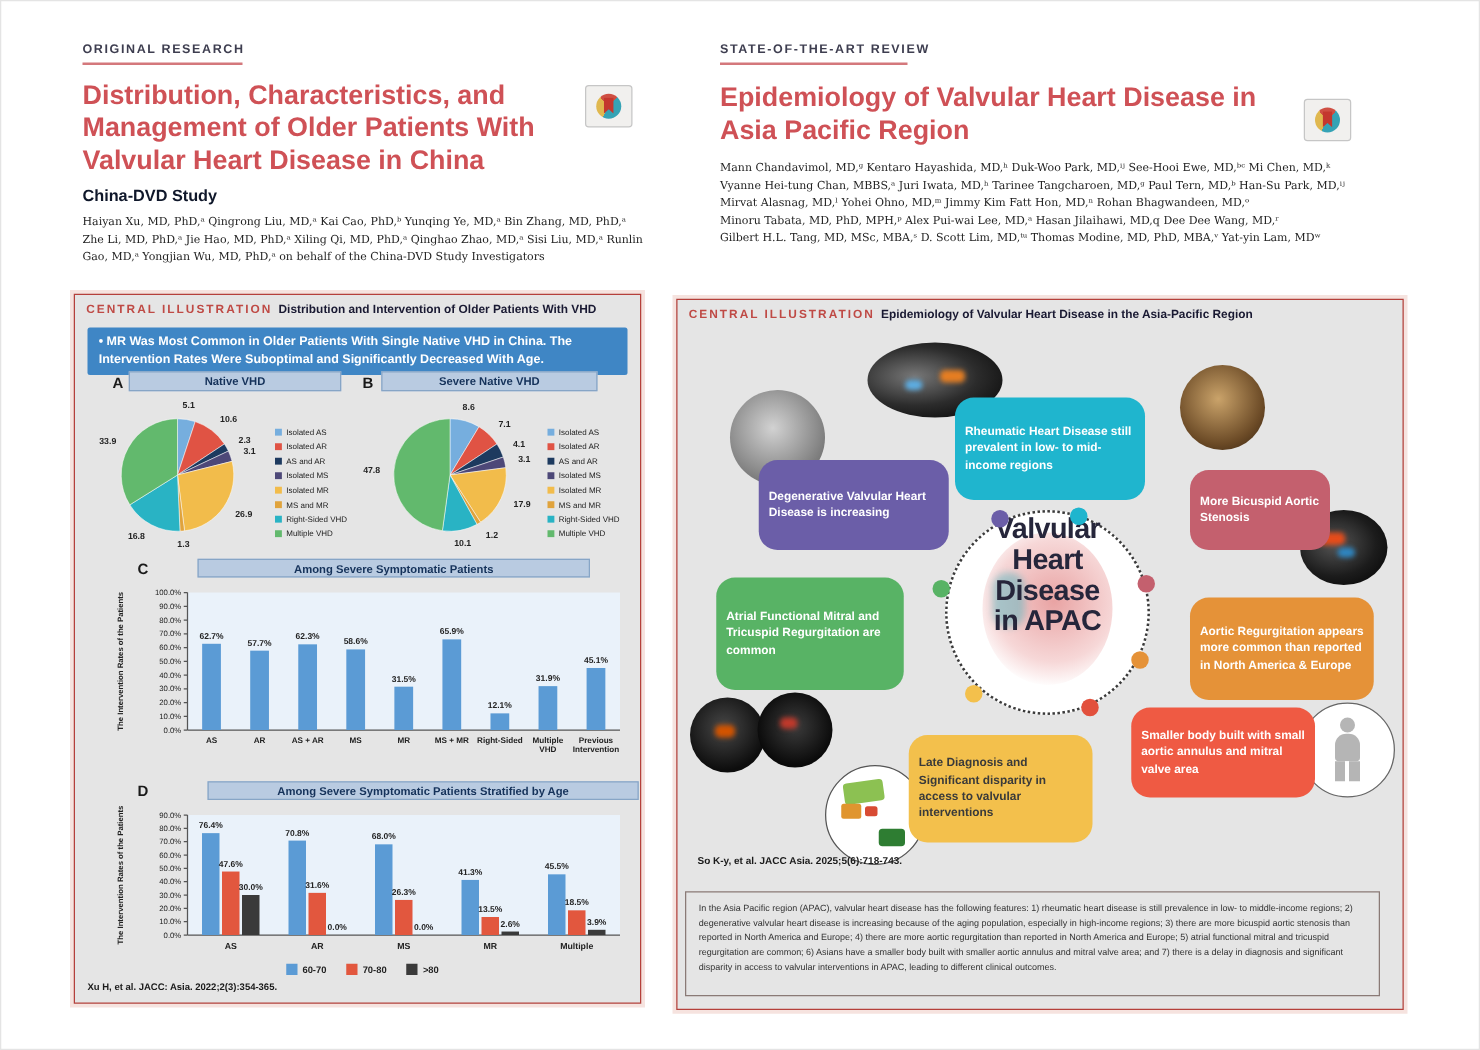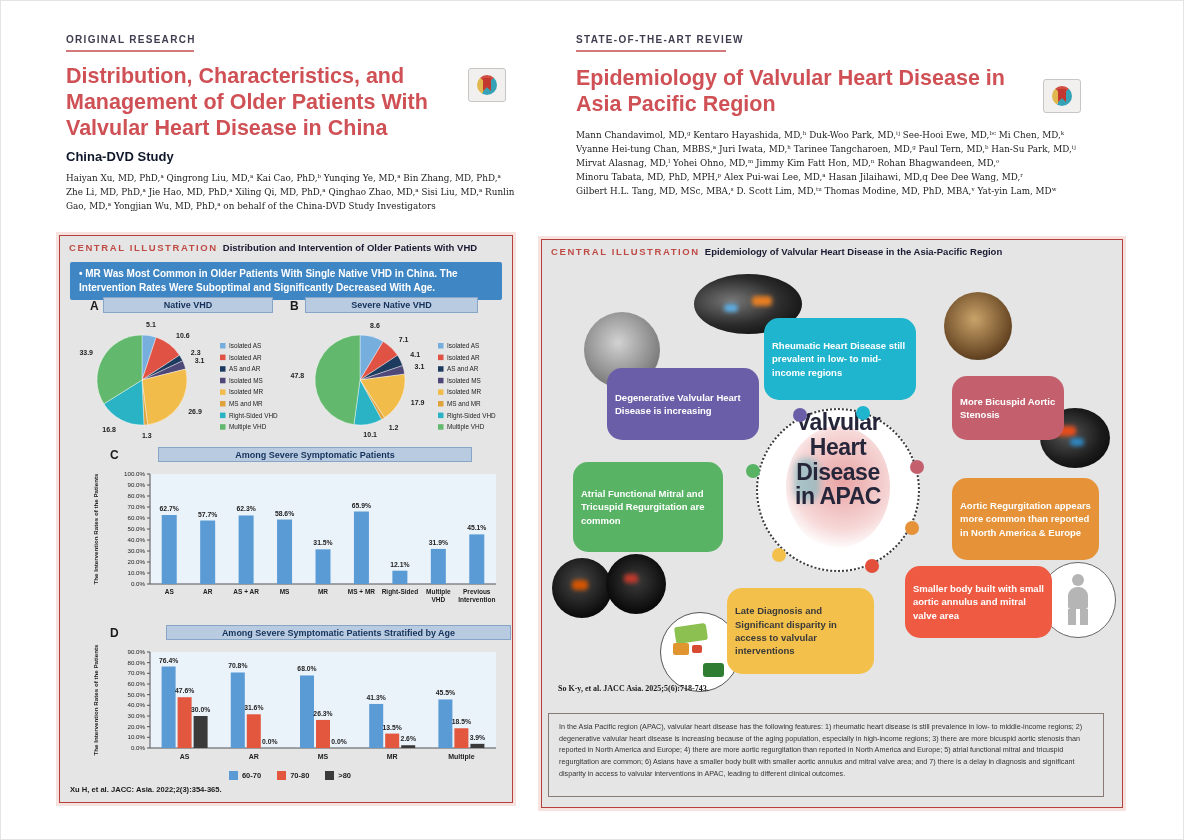--- a/index.html
+++ b/index.html
@@ -399,17 +399,17 @@
       </div>
     </div>
     <div class="dot" style="left: 251px; top: 168px; background-color: rgb(107, 94, 168);"></div>
     <div class="dot" style="left: 314px; top: 166px; background-color: rgb(31, 181, 206);"></div>
     <div class="dot" style="left: 204px; top: 224px; background-color: rgb(88, 179, 101);"></div>
     <div class="dot" style="left: 368px; top: 220px; background-color: rgb(196, 96, 110);"></div>
     <div class="dot" style="left: 363px; top: 281px; background-color: rgb(229, 146, 56);"></div>
     <div class="dot" style="left: 230px; top: 308px; background-color: rgb(243, 192, 76);"></div>
     <div class="dot" style="left: 323px; top: 319px; background-color: rgb(226, 80, 60);"></div>
 
-    <div class="cite" style="left:16px;top:444px;font-size:8px;font-family:Liberation Serif, serif;">So K-y, et al. JACC Asia. 2025;5(6):718-743.</div>
+    <div class="cite" style="left:16px;top:444px;font-size:8px;">So K-y, et al. JACC Asia. 2025;5(6):718-743.</div>
 
     <div class="summary-box">In the Asia Pacific region (APAC), valvular heart disease has the following features: 1) rheumatic heart disease is still prevalence in low- to middle-income regions; 2) degenerative valvular heart disease is increasing because of the aging population, especially in high-income regions; 3) there are more bicuspid aortic stenosis than reported in North America and Europe; 4) there are more aortic regurgitation than reported in North America and Europe; 5) atrial functional mitral and tricuspid regurgitation are common; 6) Asians have a smaller body built with smaller aortic annulus and mitral valve area; and 7) there is a delay in diagnosis and significant disparity in access to valvular interventions in APAC, leading to different clinical outcomes.</div>
   </div>
 </div>
 
 </body></html>

